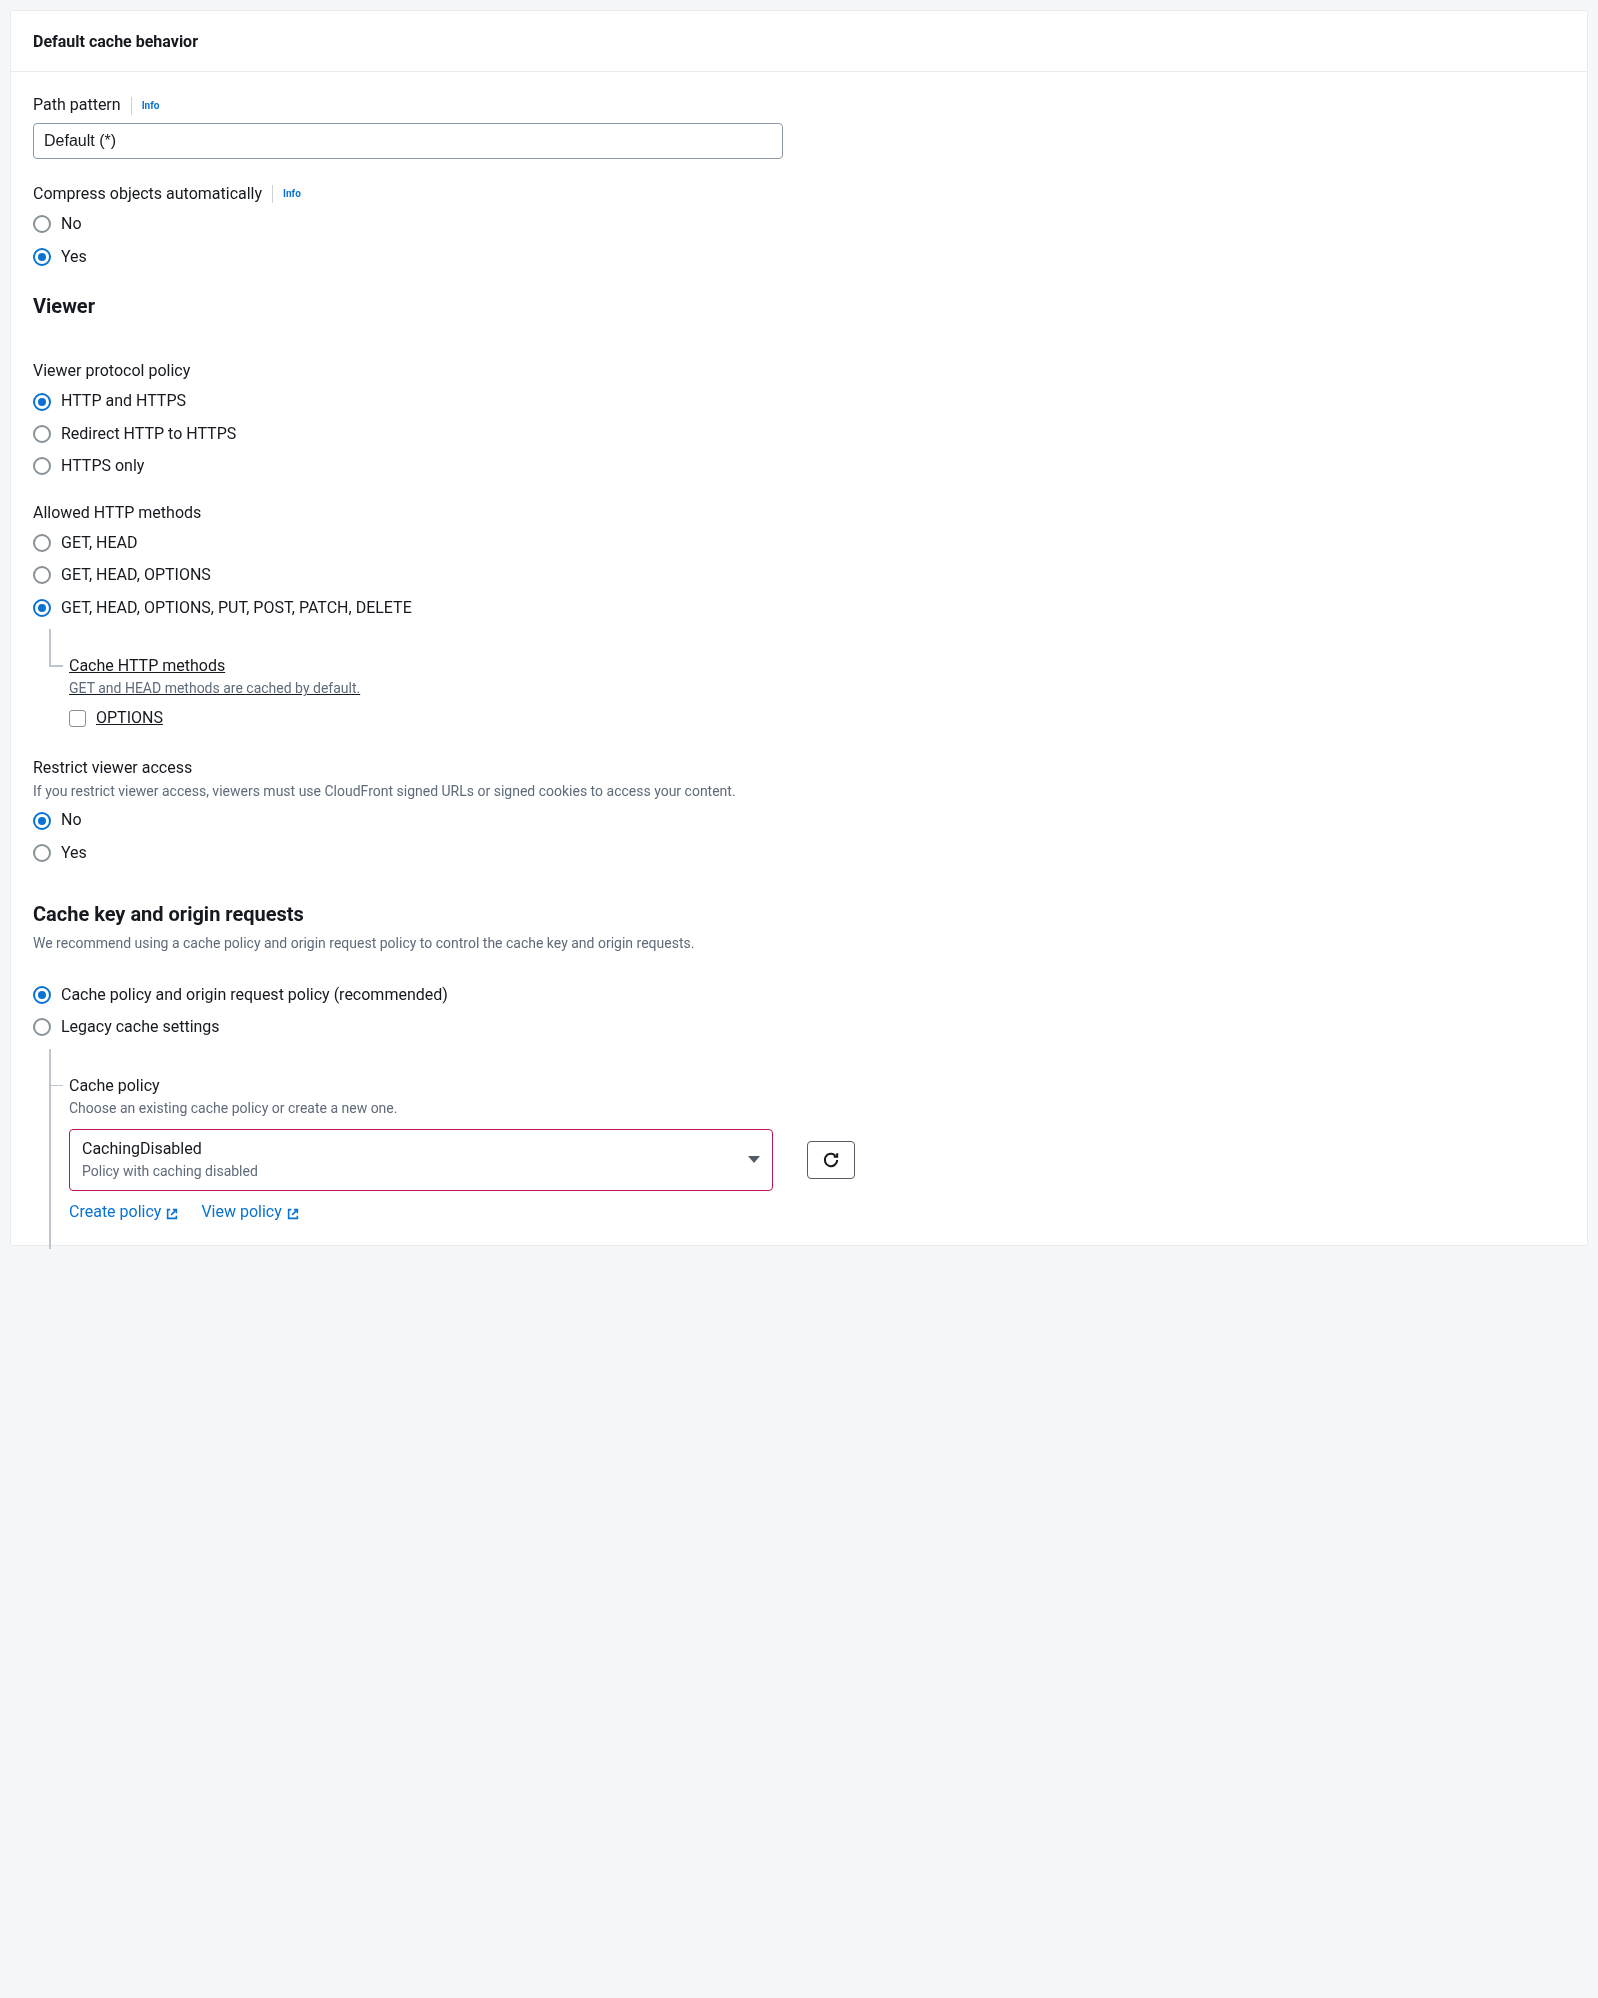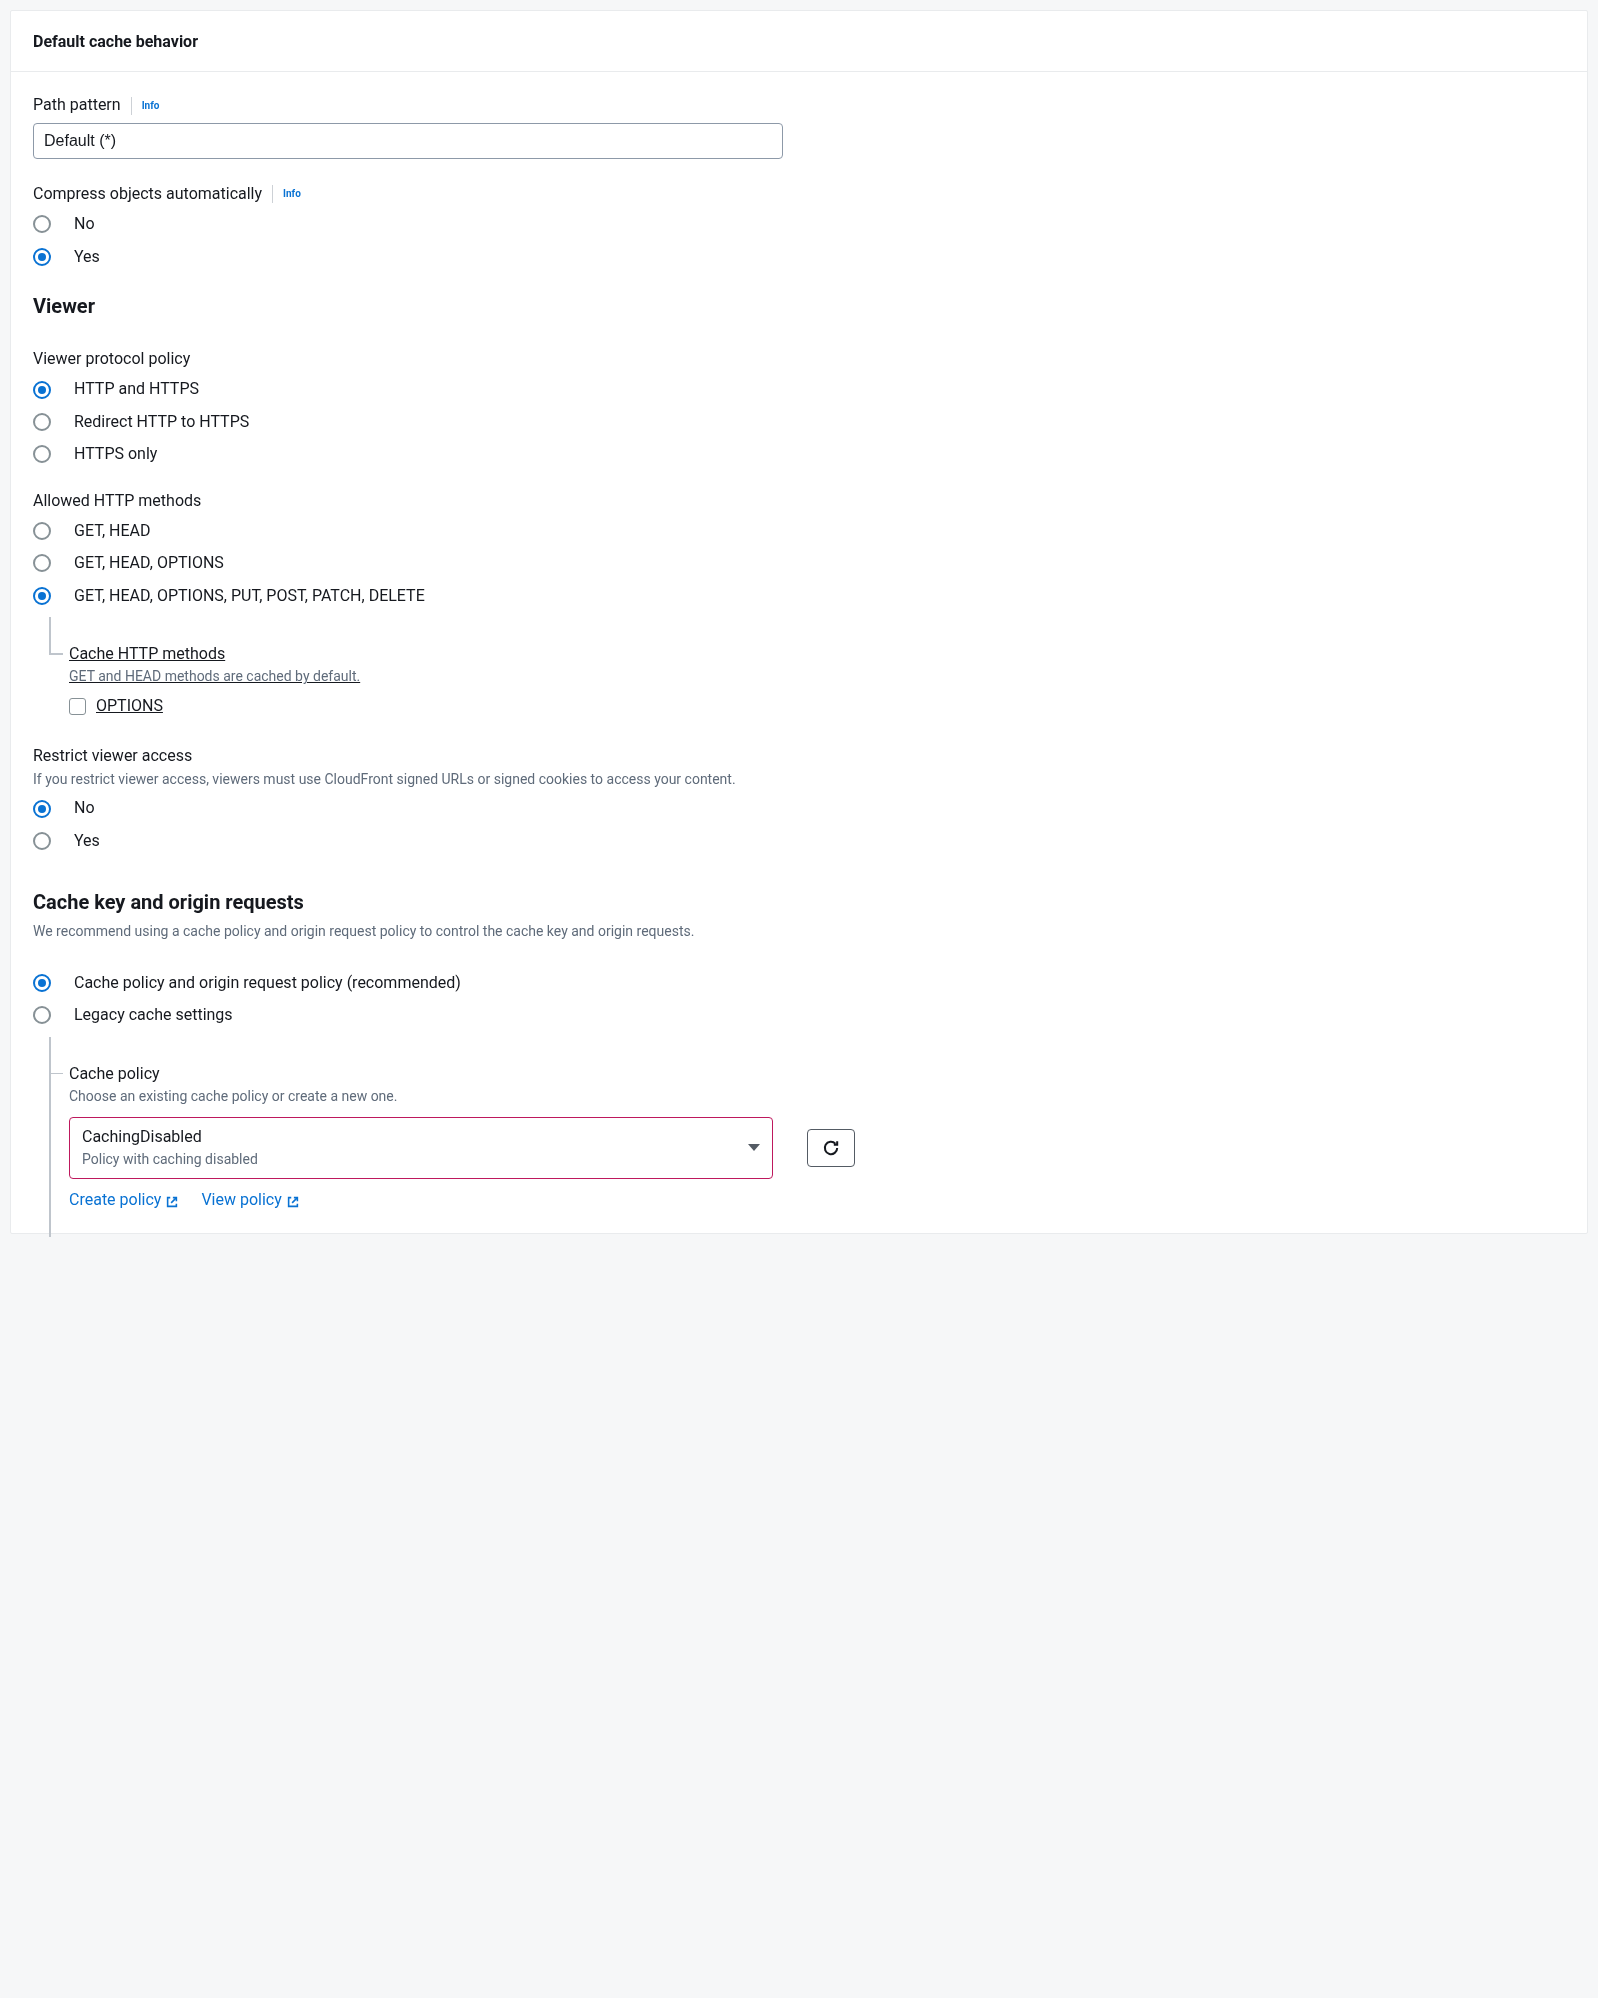--- a/index.html
+++ b/index.html
@@ -76,21 +76,21 @@
   font-size: 16px;
   color: #16191f;
   background: #fff;
 }
 .radio-group {
   margin-top: 8px;
 }
 .radio-item {
   display: flex;
   align-items: center;
-  gap: 23px;
+  gap: 10px;
   margin-bottom: 10px;
   cursor: pointer;
 }
 .radio-circle {
   width: 18px;
   height: 18px;
   border: 2px solid #879196;
   border-radius: 50%;
   display: flex;
   align-items: center;
@@ -122,21 +122,21 @@
   width: 17px;
   height: 17px;
   border: 1.5px solid #879196;
   border-radius: 3px;
   flex-shrink: 0;
 }
 .section-heading {
   font-size: 20px;
   font-weight: 700;
   margin-top: 12px;
-  margin-bottom: 28px;
+  margin-bottom: 40px;
 }
 .indent-block {
   margin-left: 8px;
   padding-left: 28px;
   position: relative;
 }
 .indent-line-v {
   position: absolute;
   left: 8px;
   top: 0;

